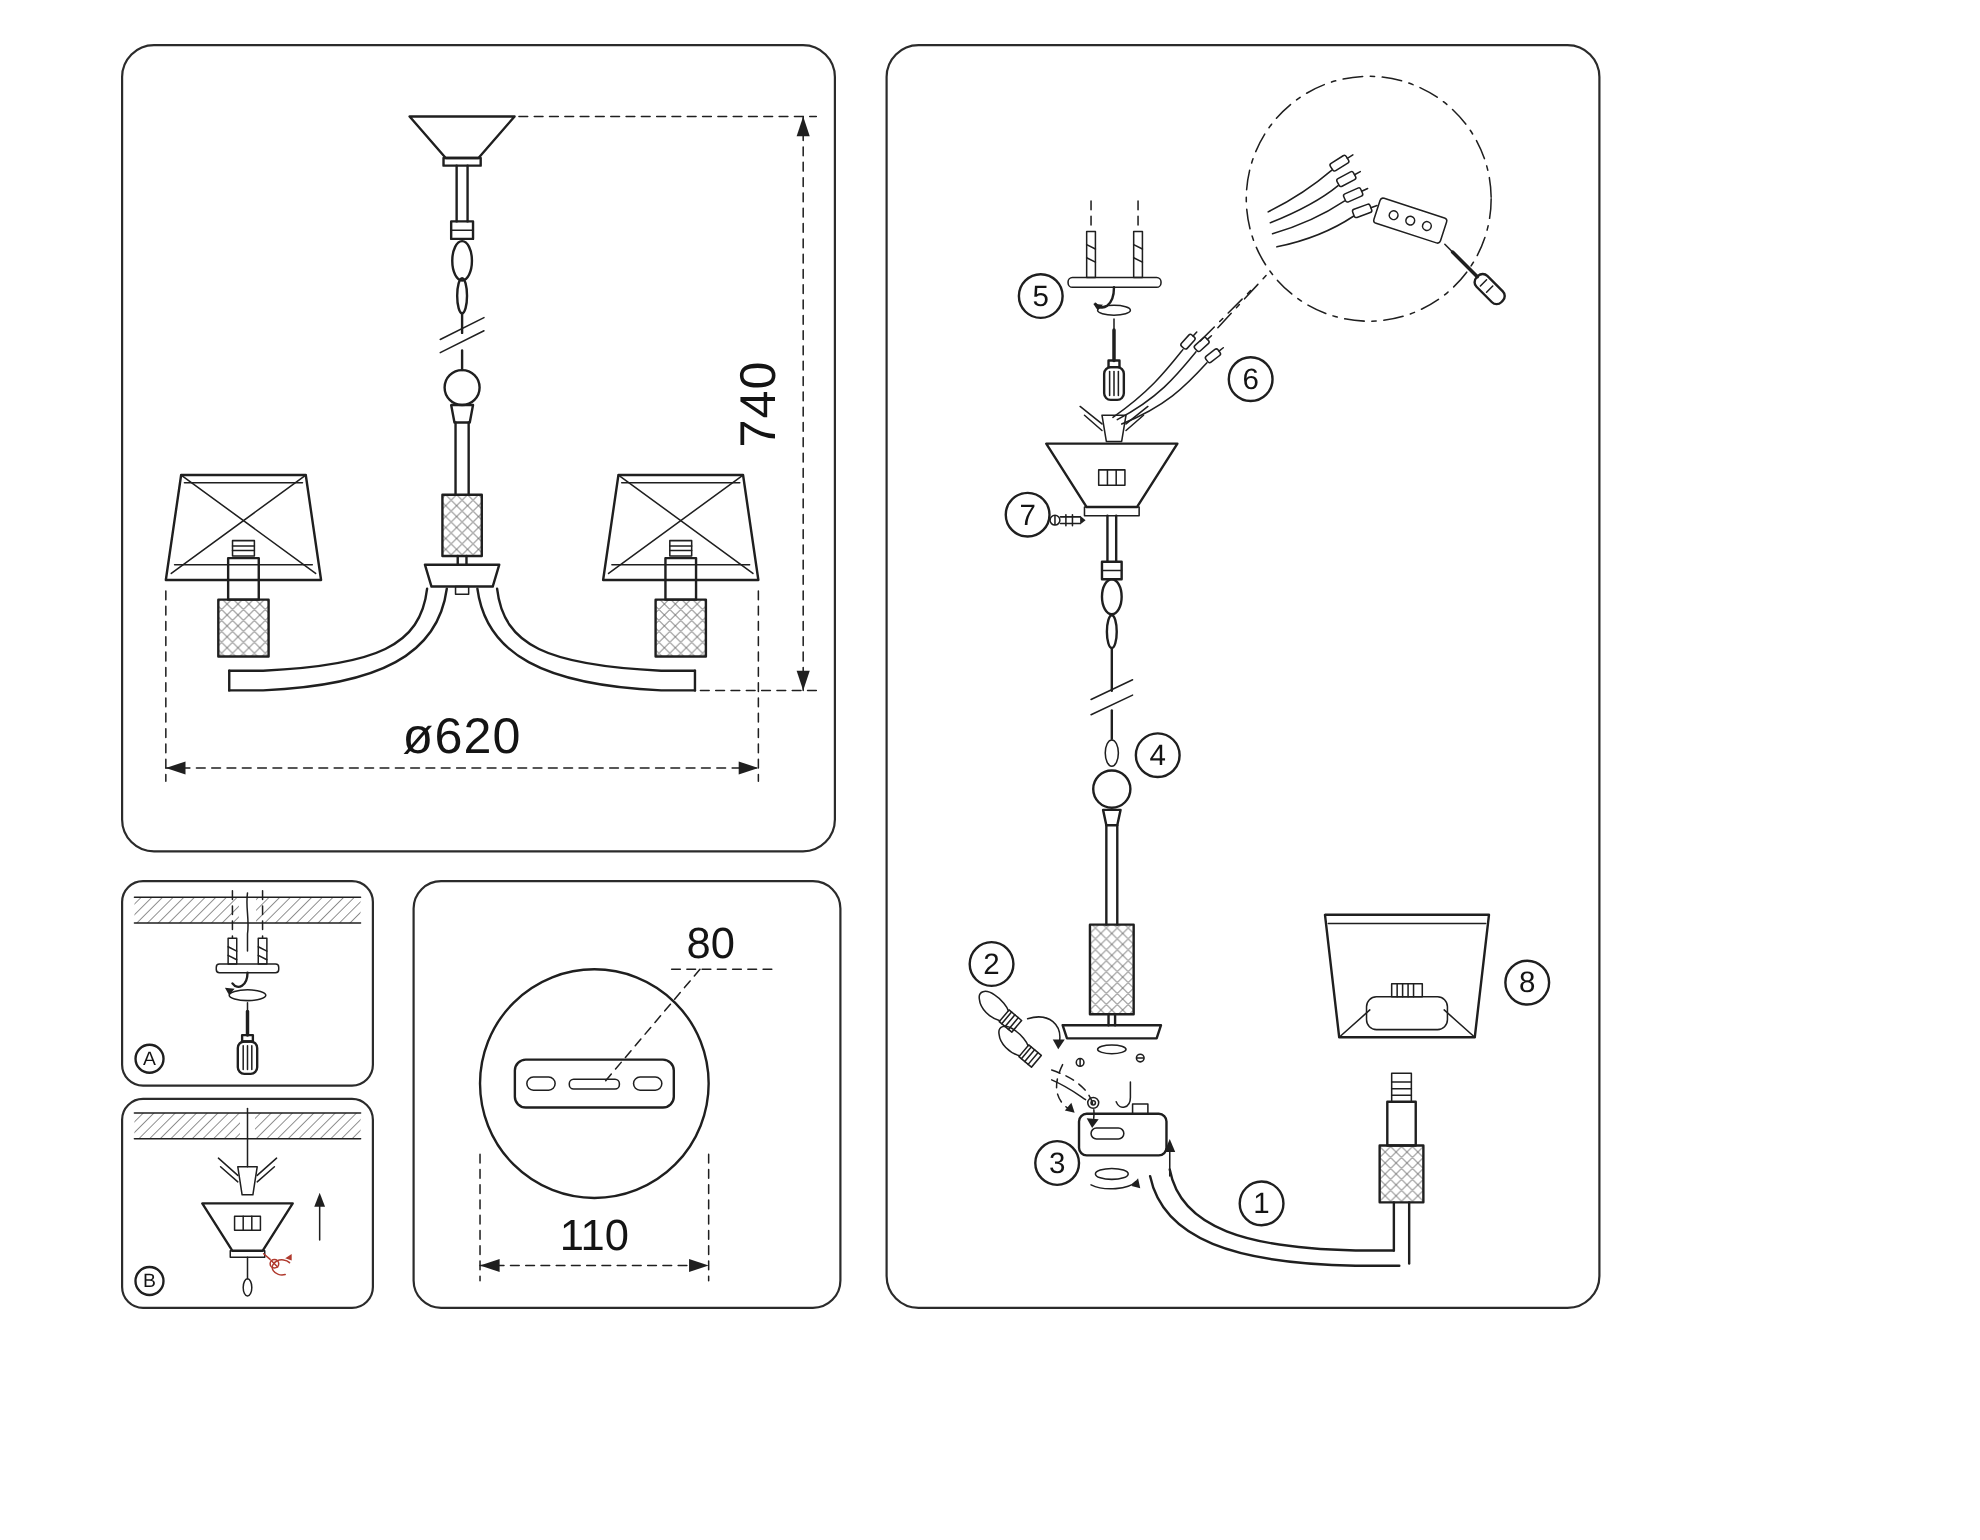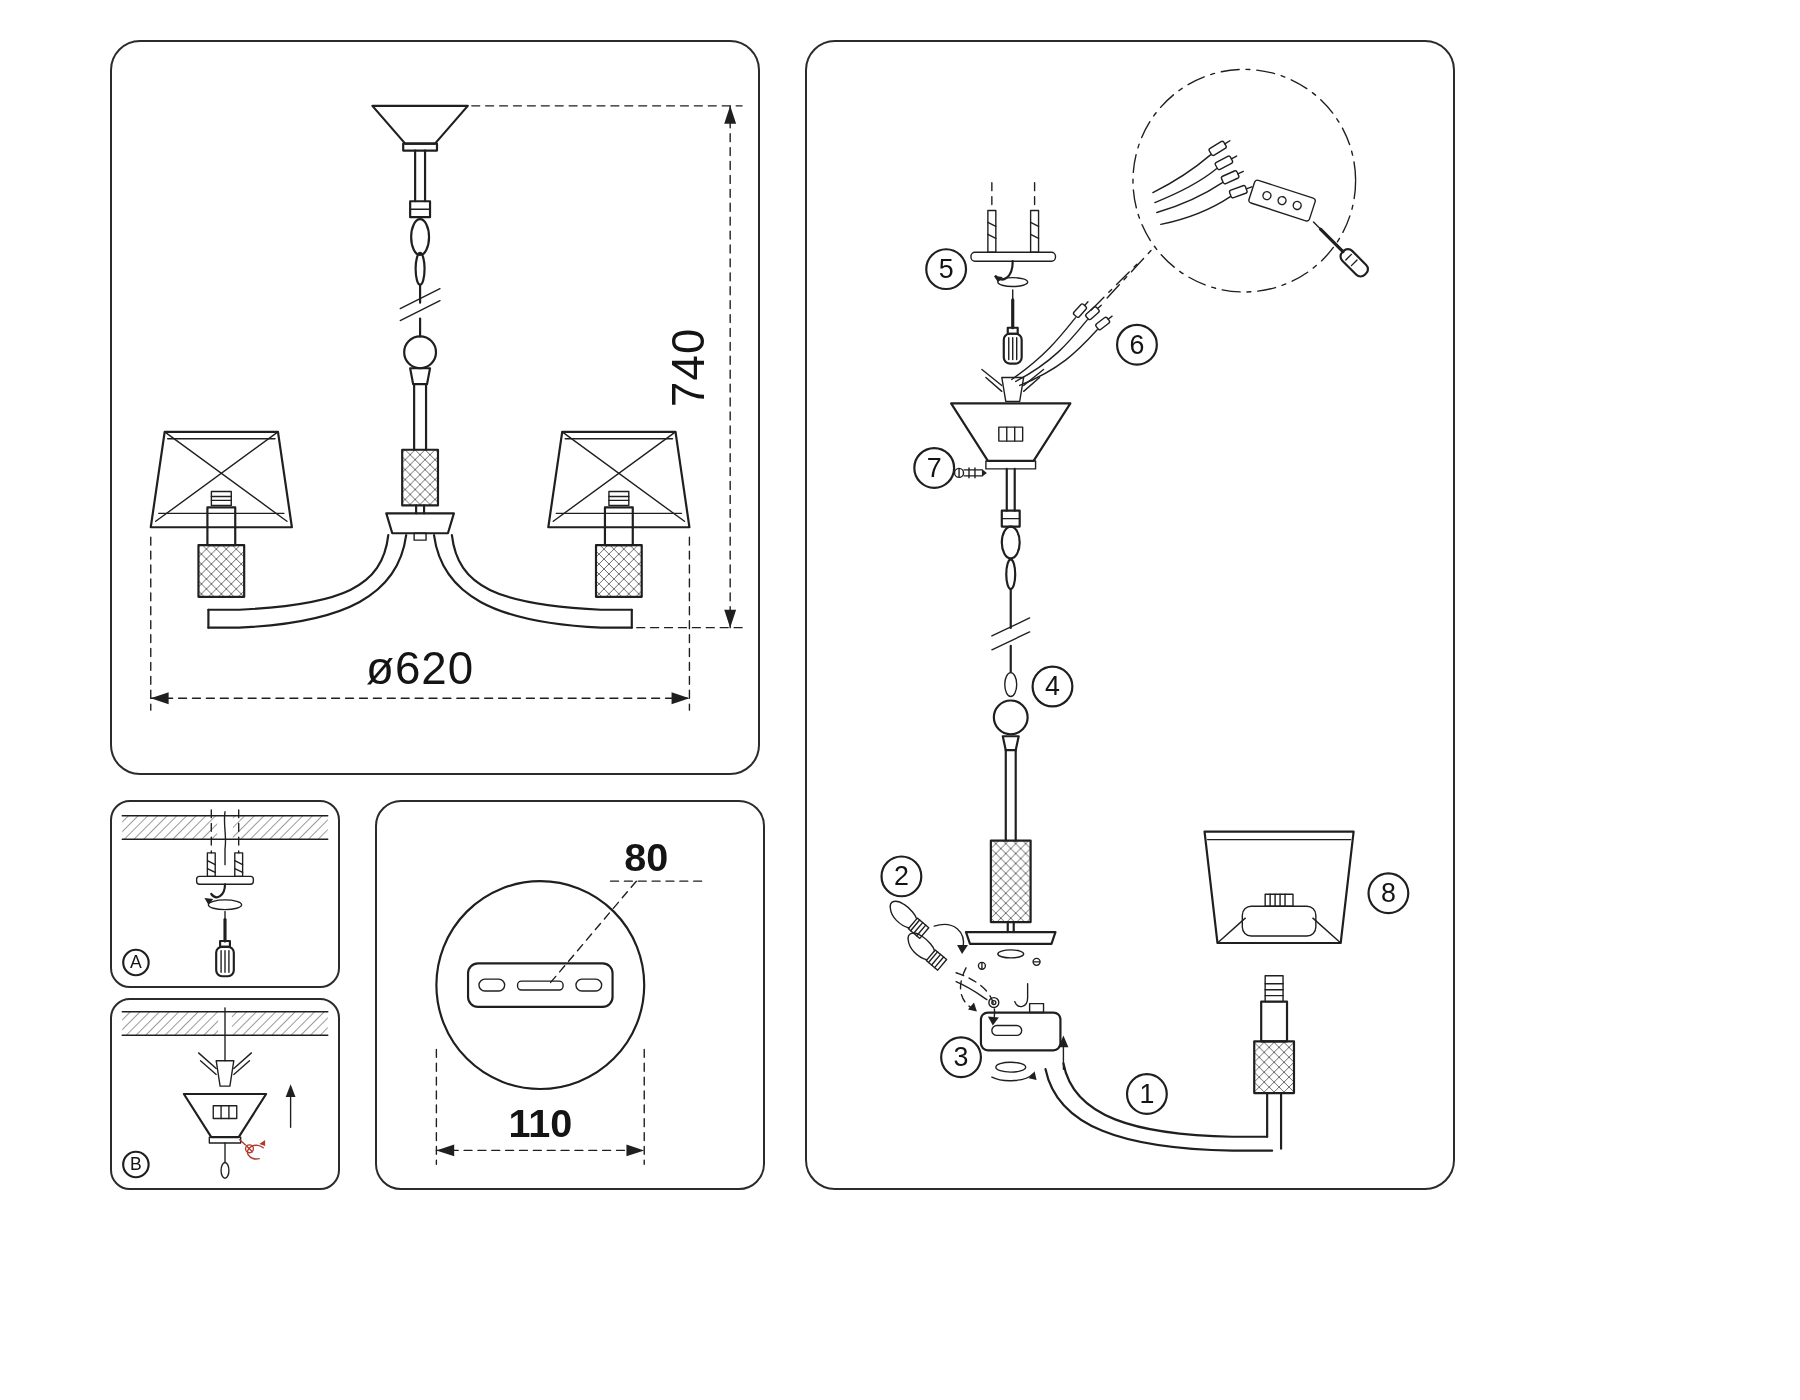--- a/index.html
+++ b/index.html
@@ -1,19 +1,19 @@
 <!DOCTYPE html>
 <html><head>
 <meta charset="utf-8">
 <style>
   html,body{margin:0;padding:0;background:#ffffff;}
   #canvas{position:relative;width:1800px;height:1400px;background:#ffffff;overflow:hidden;
           font-family:"Liberation Sans", sans-serif;}
   .panel{position:absolute;background:#fff;border:2.5px solid #2b2b2b;box-sizing:border-box;}
-  .r30{border-radius:30px;} .r20{border-radius:20px;} .r26{border-radius:26px;font-weight:bold;}
+  .r30{border-radius:30px;} .r20{border-radius:20px;} .r26{border-radius:26px;}
   .panel svg{position:absolute;left:0;top:0;width:100%;height:100%;}
   .ln{fill:none;stroke:#1f1f1f;stroke-width:2.2;stroke-linecap:round;stroke-linejoin:round;}
   .thin{stroke-width:1.4;}
   .thick{stroke-width:3.2;}
   .dash{stroke-dasharray:8 6;}
   .ddot{stroke-dasharray:18 7 4 7;}
   .arr{fill:#1f1f1f;stroke:none;}
   .red{stroke:#b03a2e;}
   .redarr{fill:#b03a2e;stroke:none;}
   text{fill:#141414;}

